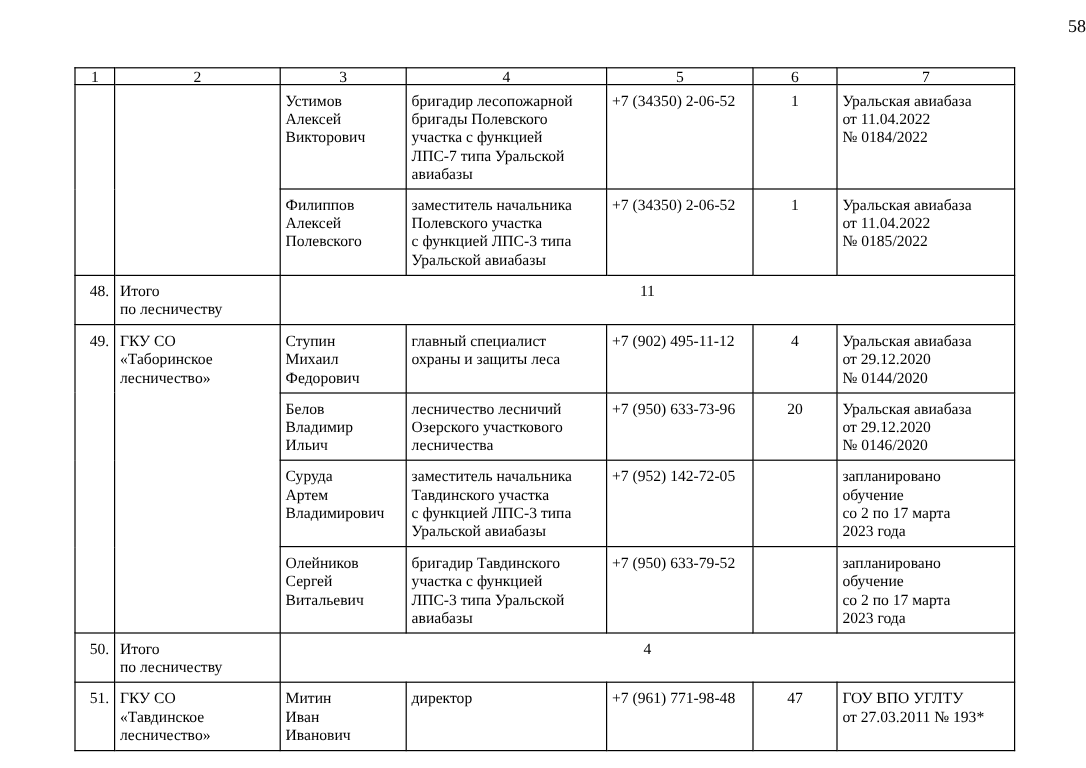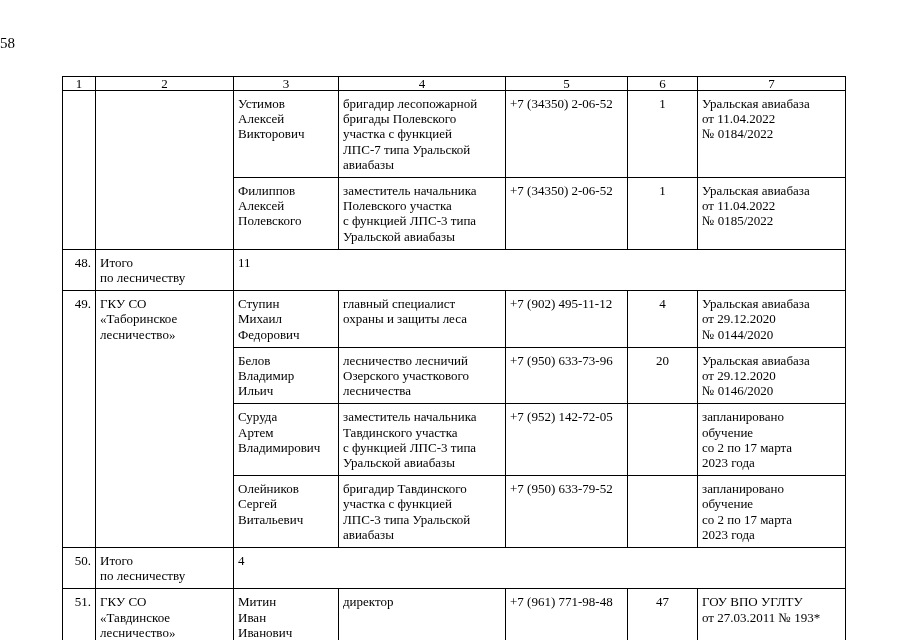--- a/index.html
+++ b/index.html
@@ -8,22 +8,22 @@
     background: #ffffff;
   }
   body {
     width: 905px;
     height: 640px;
     font-family: "Liberation Serif", "DejaVu Serif", serif;
     color: #000000;
     overflow: hidden;
   }
   .page-number {
-    margin-top: 36px;
-    text-align: left;
+    margin-top: 16px;
+    text-align: right;
     font-size: 15px;
     line-height: 15px;
   }
   table.doc {
     border-collapse: collapse;
     table-layout: fixed;
     margin: 25px 0 0 62px;
     width: 783px;
   }
   table.doc td {
@@ -43,20 +43,21 @@
   }
   td.c-num {
     text-align: right;
     padding-left: 1px;
     padding-right: 1px;
   }
   td.c-count {
     text-align: center;
   }
   td.c-total {
+    text-align: center;
   }
 </style>
 </head>
 <body>
 
 <div>
 
   <div class="page-number">58</div>
 
   <table class="doc">

